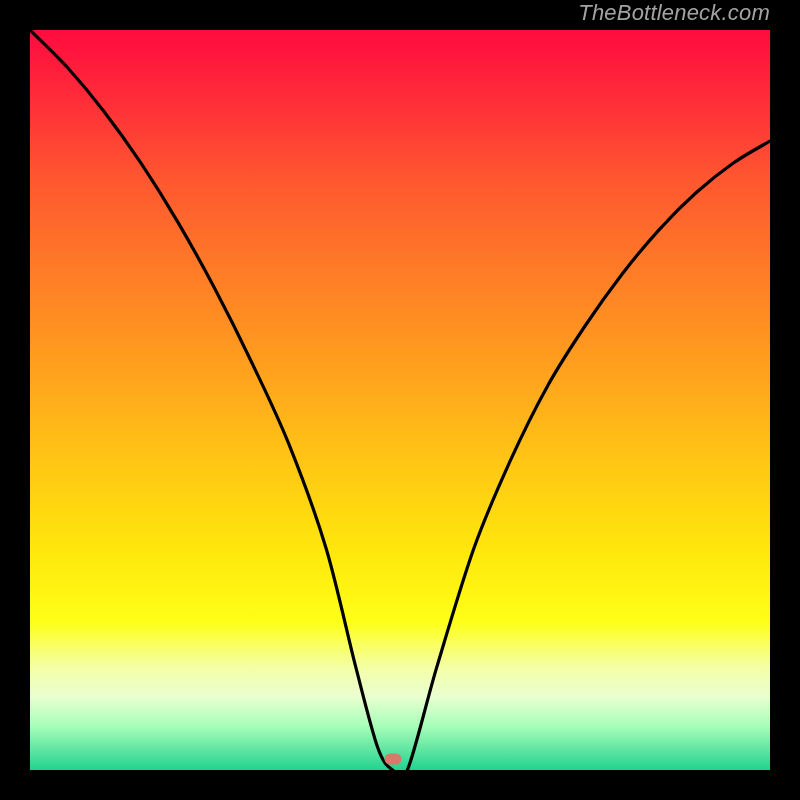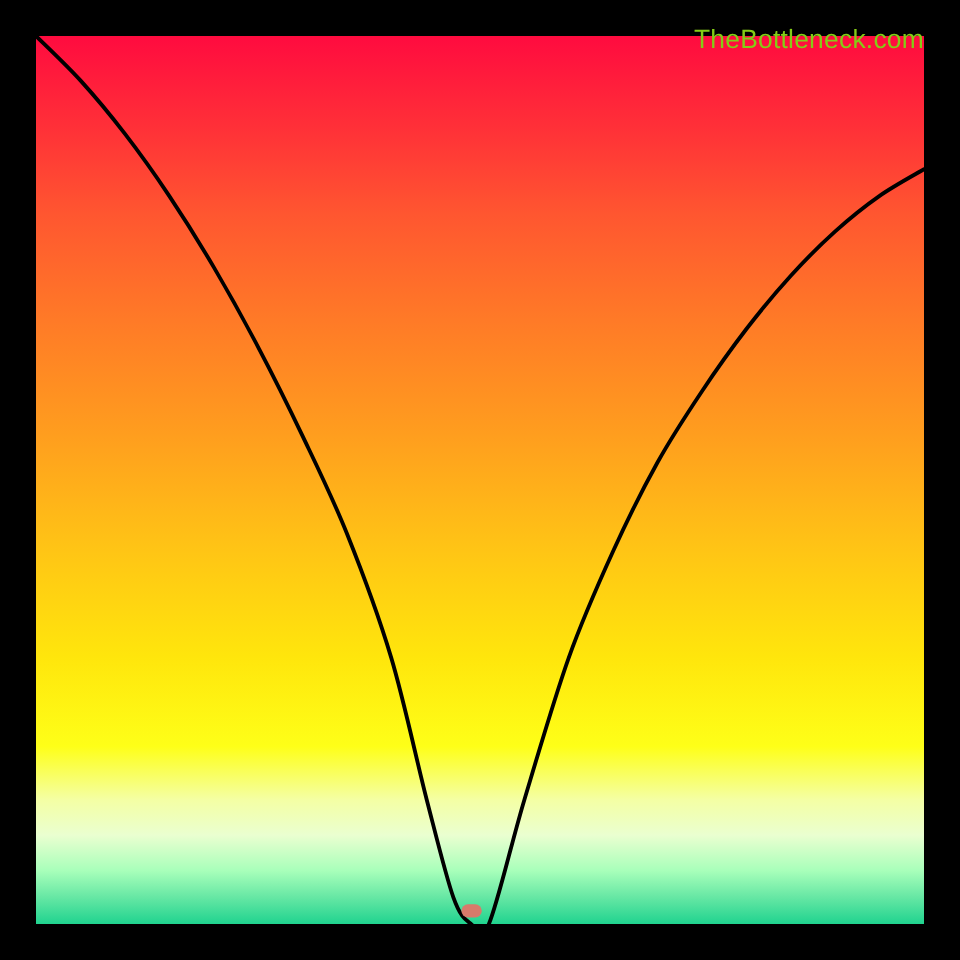--- a/index.html
+++ b/index.html
@@ -48,26 +48,27 @@
   .marker {
     position: absolute;
     width: 17px;
     height: 11px;
     background: #d87a6b;
     border-radius: 6px;
     transform: translate(-50%, -50%);
   }
   .watermark {
     position: absolute;
-    top: 20px;
+    top: 0;
     right: 30px;
-    color: #84cc16;
+    color: #a3a3a3;
     font-size: 22px;
     font-weight: 500;
     letter-spacing: 0.2px;
+    font-style: italic;
   }
 </style>
 </head>
 <body>
 
 <div class="frame">
 
   <div class="plot-area">
 
     <svg class="curve-svg" viewBox="0 0 740 740" preserveAspectRatio="none">

